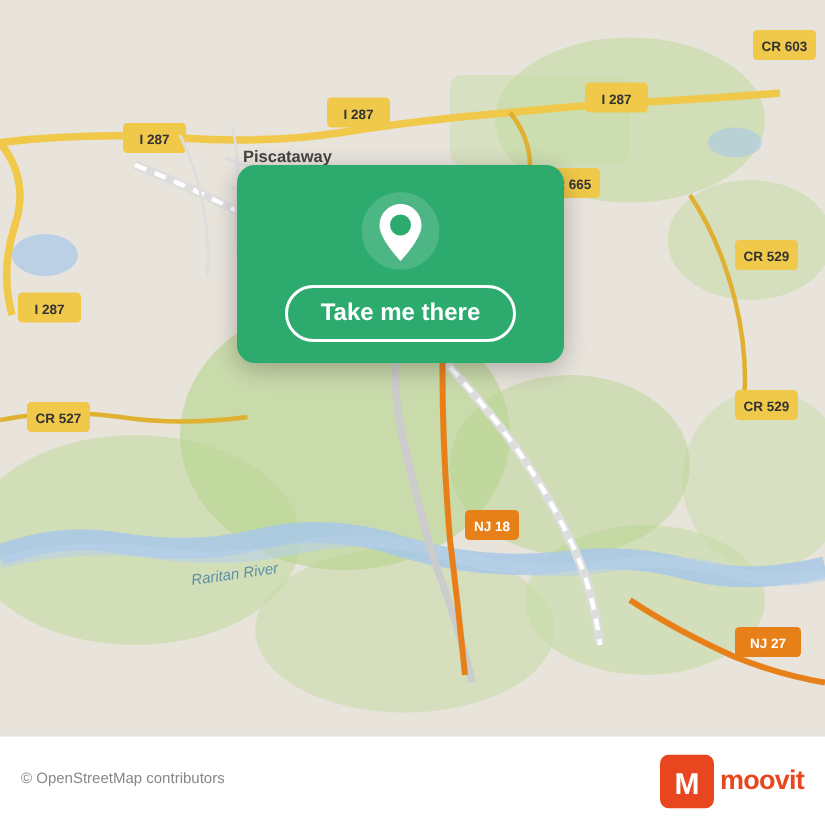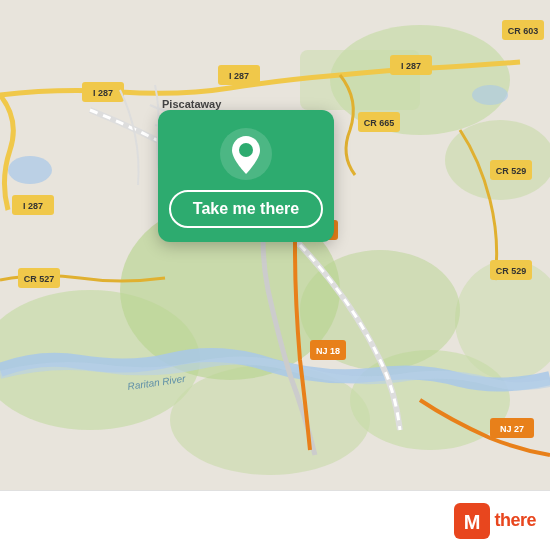--- a/index.html
+++ b/index.html
@@ -27,21 +27,21 @@
       height: 100%;
       position: absolute;
       top: 0; left: 0;
     }
 
     
     #popup-card {
       position: absolute;
       top: 110px;
       left: 158px;
-      width: 176px;
+      width: 218px;
       background: #2dab6f;
       border-radius: 12px;
       display: flex;
       flex-direction: column;
       align-items: center;
       padding: 18px 18px 14px 18px;
       box-shadow: 0 4px 16px rgba(0,0,0,0.25);
       z-index: 10;
     }
 
@@ -206,22 +206,23 @@
       <circle cx="26" cy="26" r="26" fill="rgba(255,255,255,0.15)"></circle>
       <path d="M26 8 C18 8 12 14.5 12 22.5 C12 31.5 26 46 26 46 C26 46 40 31.5 40 22.5 C40 14.5 34 8 26 8Z" fill="#fff"></path>
       <circle cx="26" cy="22" r="7" fill="#2dab6f"></circle>
     </svg>
     <button id="popup-btn">Take me there</button>
   </div>
 </div>
 
 <div id="bottom-bar">
   <div id="bottom-left">
+    <span id="copyright-text">© OpenStreetMap contributors</span>
   </div>
   <div id="moovit-logo">
 
     <svg id="moovit-icon" viewBox="0 0 36 36" xmlns="http://www.w3.org/2000/svg">
       <rect width="36" height="36" rx="6" fill="#e8461e"></rect>
       <text x="18" y="26" text-anchor="middle" font-size="20" font-weight="900" fill="#fff" font-family="Arial">M</text>
     </svg>
-    <span id="moovit-text">there</span>
+    <span id="moovit-text">moovit</span>
   </div>
 </div>
 
 </body></html>

